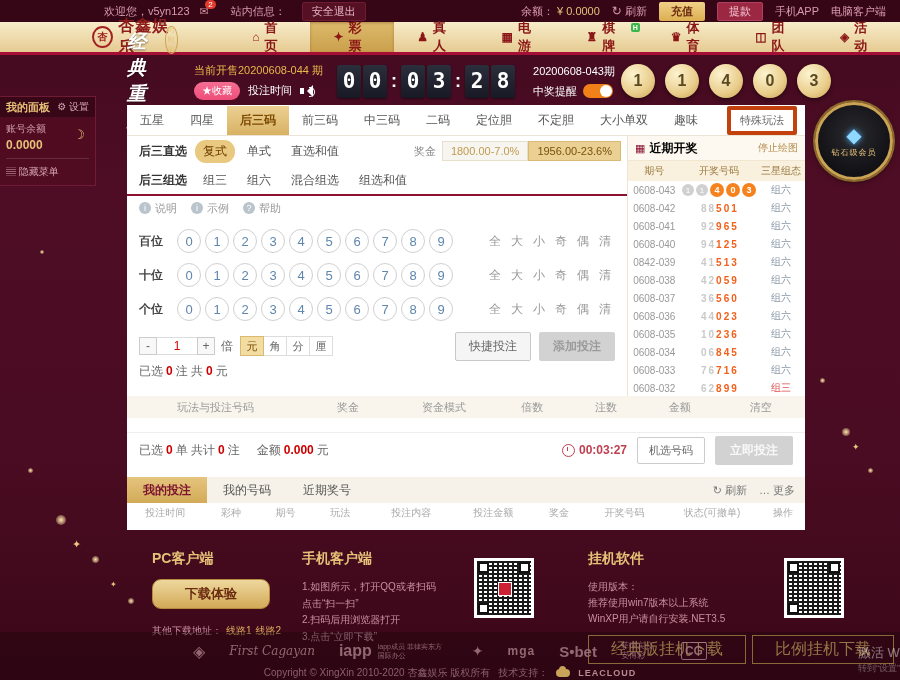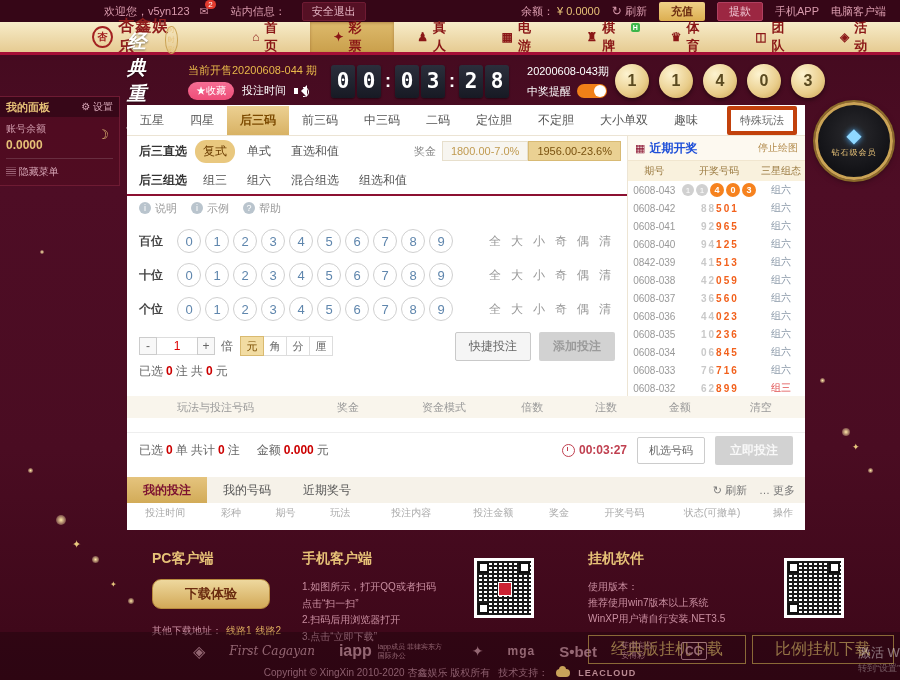--- a/index.html
+++ b/index.html
@@ -37,21 +37,21 @@
   .nav-ic{font-size:12px;}
   .nav-badge{position:absolute;top:1px;right:8px;background:#3cb54a;color:#fff;font-size:7px;
     line-height:9px;padding:0 2px;border-radius:2px;}
   .redline{position:absolute;left:0;top:52px;width:900px;height:3px;background:#a50f36;}
   
   .gameband{position:absolute;left:127px;top:58px;width:678px;height:46px;display:flex;align-items:center;}
   .gtitle-wrap{display:flex;align-items:flex-start;gap:4px;width:152px;}
   .gtitle{color:#fff;font-size:19px;font-weight:bold;font-style:italic;text-shadow:0 1px 2px rgba(0,0,0,.5);}
   .gstamp{width:26px;height:26px;border:1px solid #caa355;border-radius:50%;color:#e6c177;font-size:7px;
     display:flex;align-items:center;justify-content:center;text-align:center;margin-top:-3px;}
-  .gissue-col{display:flex;flex-direction:column;gap:4px;margin-left:10px;width:150px;}
+  .gissue-col{display:flex;flex-direction:column;gap:4px;margin-left:16px;width:150px;}
   .gcurrent{color:#e8b84a;font-size:11px;white-space:nowrap;}
   .grow2{display:flex;align-items:center;gap:8px;}
   .fav-btn{background:linear-gradient(180deg,#f56e94,#ee4d78);color:#fff;font-size:10px;border-radius:9px;
     padding:2px 8px;cursor:pointer;white-space:nowrap;}
   .bet-time{color:#fff;font-size:11px;white-space:nowrap;}
   .speaker{position:relative;width:15px;height:12px;cursor:pointer;}
   .speaker::before{content:"";position:absolute;left:0;top:3px;width:4px;height:6px;background:#fff;}
   .speaker::after{content:"";position:absolute;left:1px;top:0;width:0;height:0;
     border:6px solid transparent;border-right:6px solid #fff;}
   .sp-wave{position:absolute;right:0;top:2px;width:5px;height:8px;border:1px solid #fff;border-left:none;
@@ -66,21 +66,21 @@
   .alert-row{display:flex;align-items:center;gap:6px;}
   .alert-label{color:#fff;font-size:11px;white-space:nowrap;}
   .toggle{position:relative;width:30px;height:14px;border-radius:7px;background:#f08018;cursor:pointer;}
   .toggle::after{content:"";position:absolute;right:1px;top:1px;width:12px;height:12px;border-radius:50%;background:#fff;}
   #balls{display:flex;gap:10px;margin-left:6px;}
   .ball{width:34px;height:34px;border-radius:50%;color:#5a4a20;font-size:16px;font-weight:bold;
     display:flex;align-items:center;justify-content:center;
     background:radial-gradient(circle at 35% 30%,#fdf3d0,#e9cd8b 60%,#c9a24f);
     box-shadow:0 2px 4px rgba(0,0,0,.45);}
   
-  .sidewidget{position:absolute;left:0;top:96px;width:120px;background:rgba(80,12,34,.92);
+  .sidewidget{position:absolute;left:0;top:96px;width:96px;background:rgba(80,12,34,.92);
     border:1px solid #6e1b33;border-left:none;box-sizing:border-box;font-size:10px;}
   .sw-head{height:20px;display:flex;align-items:center;padding:0 6px;background:rgba(40,5,18,.6);}
   .sw-title{color:#e6c177;font-weight:bold;font-size:11px;}
   .sw-set{margin-left:auto;color:#d8a8b8;cursor:pointer;}
   .sw-body{padding:5px 6px 6px;position:relative;}
   .sw-ballbl{color:#cf9aab;}
   .sw-balval{color:#e6c177;font-size:12px;font-weight:bold;margin-top:2px;}
   .sw-moon{position:absolute;right:10px;top:10px;color:#e6c177;font-size:13px;cursor:pointer;}
   .sw-div{height:1px;background:rgba(255,255,255,.14);margin:6px 0;}
   .sw-hide{color:#d8a8b8;cursor:pointer;}
@@ -140,21 +140,21 @@
   .btn-quickbet{border:1px solid #c9c9c9;background:#f5f5f5;color:#666;font-size:12px;padding:5px 13px;
     border-radius:2px;cursor:pointer;white-space:nowrap;}
   .btn-addbet{background:#d2d2d2;color:#9b9b9b;font-size:12px;font-weight:bold;padding:6px 14px;
     border-radius:2px;cursor:pointer;white-space:nowrap;}
   .selectedrow{height:22px;display:flex;align-items:center;padding-left:12px;color:#666;font-size:12px;gap:3px;flex:none;}
   .rednum{color:#c00;font-weight:bold;}
   
   .recent{width:178px;flex:none;border-left:1px solid #ede5d4;display:flex;flex-direction:column;box-sizing:border-box;}
   .r-head{height:24px;display:flex;align-items:center;padding:0 7px;background:#fdf9f0;border-bottom:1px solid #f1e6cf;flex:none;}
   .r-ic{color:#8a1230;font-size:11px;margin-right:4px;}
-  .r-title{color:#1d4ed8;font-size:12px;font-weight:bold;}
+  .r-title{color:#000000;font-size:12px;font-weight:bold;}
   .r-stop{margin-left:auto;color:#b28a4a;font-size:10px;cursor:pointer;}
   .r-cols{height:20px;display:flex;align-items:center;background:#f9f1dd;color:#9a7a40;font-size:10px;flex:none;}
   .r-cols span{text-align:center;}
   .rc-issue{flex:1.1;}.rc-nums{flex:1.6;}.rc-type{flex:1;}
   #recent-rows{flex:1;}
   .rrow{height:18px;display:flex;align-items:center;font-size:10px;}
   .r-issue{flex:1.1;text-align:center;color:#999;}
   .r-nums{flex:1.6;display:flex;align-items:center;justify-content:center;gap:2px;}
   .r-type{flex:1;text-align:center;color:#8a98a8;}
   .r-type.red{color:#e05050;}

